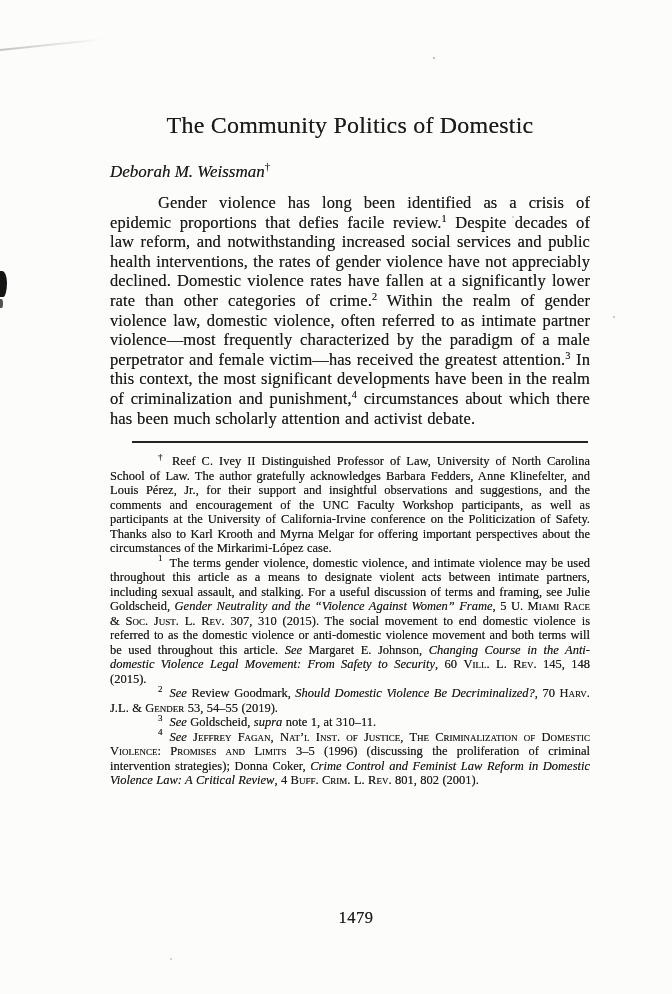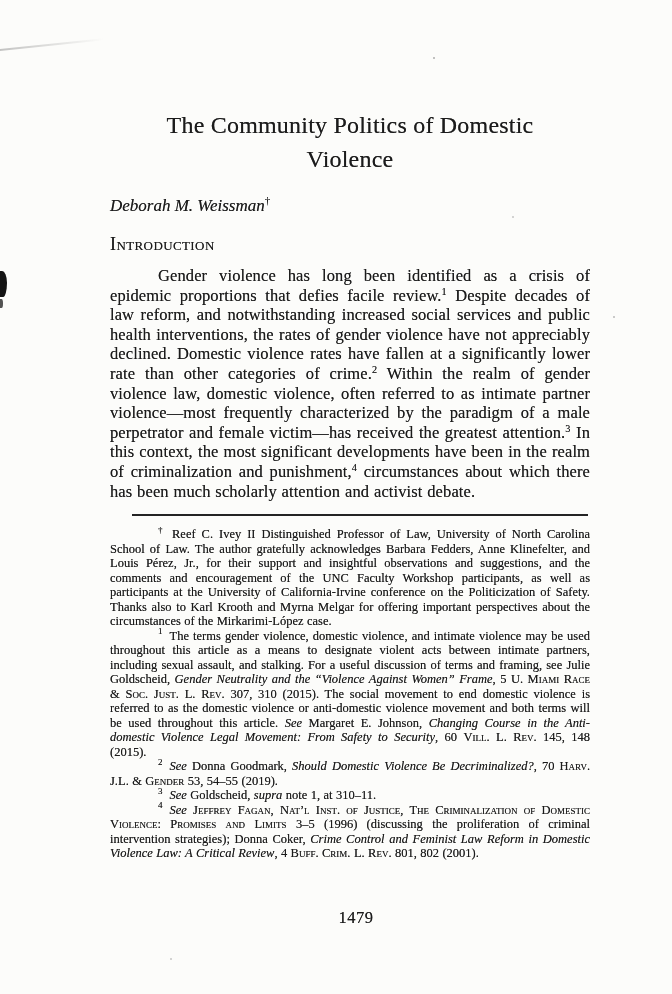--- a/index.html
+++ b/index.html
@@ -127,37 +127,35 @@
   <div class="artifact blob-2"></div>
   <div class="artifact speck-1"></div>
   <div class="artifact speck-2"></div>
   <div class="artifact speck-3"></div>
   <div class="artifact speck-4"></div>
 
   <div class="content">
 
     <h1 class="title">
       <span class="title-line">The Community Politics of Domestic</span>
-      <span class="title-line">Violence</span>
     </h1>
 
     <div class="author">
       <span>Deborah M. Weissman</span><span class="author-mark">†</span>
     </div>
 
-    <h2 class="section-heading">Introduction</h2>
 
     <p class="body-text"><span class="seg-roman">Gender violence has long been identified as a crisis of epidemic proportions that defies facile review.</span><sup class="seg-sup">1</sup><span class="seg-roman"> Despite decades of law reform, and notwithstanding increased social services and public health interventions, the rates of gender violence have not appreciably declined. Domestic violence rates have fallen at a significantly lower rate than other categories of crime.</span><sup class="seg-sup">2</sup><span class="seg-roman"> Within the realm of gender violence law, domestic violence, often referred to as intimate partner violence—most frequently characterized by the paradigm of a male perpetrator and female victim—has received the greatest attention.</span><sup class="seg-sup">3</sup><span class="seg-roman"> In this context, the most significant developments have been in the realm of criminalization and punishment,</span><sup class="seg-sup">4</sup><span class="seg-roman"> circumstances about which there has been much scholarly attention and activist debate.</span></p>
 
     <div class="fn-rule"></div>
 
     <div class="footnotes">
       <p class="footnote"><sup class="fn-marker">†</sup><span class="fn-body"><span class="seg-roman">Reef C. Ivey II Distinguished Professor of Law, University of North Carolina School of Law. The author gratefully acknowledges Barbara Fedders, Anne Klinefelter, and Louis Pérez, Jr., for their support and insightful observations and suggestions, and the comments and encouragement of the UNC Faculty Workshop participants, as well as participants at the University of California-Irvine conference on the Politicization of Safety. Thanks also to Karl Krooth and Myrna Melgar for offering important perspectives about the circumstances of the Mirkarimi-López case.</span></span></p>
       <p class="footnote"><sup class="fn-marker">1</sup><span class="fn-body"><span class="seg-roman">The terms gender violence, domestic violence, and intimate violence may be used throughout this article as a means to designate violent acts between intimate partners, including sexual assault, and stalking. For a useful discussion of terms and framing, see Julie Goldscheid, </span><span class="seg-italic">Gender Neutrality and the “Violence Against Women” Frame</span><span class="seg-roman">, 5 </span><span class="seg-smallcaps">U. Miami Race &amp; Soc. Just. L. Rev.</span><span class="seg-roman"> 307, 310 (2015). The social movement to end domestic violence is referred to as the domestic violence or anti-domestic violence movement and both terms will be used throughout this article. </span><span class="seg-italic">See</span><span class="seg-roman"> Margaret E. Johnson, </span><span class="seg-italic">Changing Course in the Anti-domestic Violence Legal Movement: From Safety to Security</span><span class="seg-roman">, 60 </span><span class="seg-smallcaps">Vill. L. Rev.</span><span class="seg-roman"> 145, 148 (2015).</span></span></p>
-      <p class="footnote"><sup class="fn-marker">2</sup><span class="fn-body"><span class="seg-italic">See</span><span class="seg-roman"> Donna Goodmark, </span><span class="seg-italic">Should Domestic Violence Be Decriminalized?</span><span class="seg-roman">, 70 </span><span class="seg-smallcaps">Harv. J.L. &amp; Gender</span><span class="seg-roman"> 53, 54–55 (2019).</span></span></p>
+      <p class="footnote"><sup class="fn-marker">2</sup><span class="fn-body"><span class="seg-italic">See</span><span class="seg-roman"> Review Goodmark, </span><span class="seg-italic">Should Domestic Violence Be Decriminalized?</span><span class="seg-roman">, 70 </span><span class="seg-smallcaps">Harv. J.L. &amp; Gender</span><span class="seg-roman"> 53, 54–55 (2019).</span></span></p>
       <p class="footnote"><sup class="fn-marker">3</sup><span class="fn-body"><span class="seg-italic">See</span><span class="seg-roman"> Goldscheid, </span><span class="seg-italic">supra</span><span class="seg-roman"> note 1, at 310–11.</span></span></p>
       <p class="footnote"><sup class="fn-marker">4</sup><span class="fn-body"><span class="seg-italic">See</span><span class="seg-roman"> </span><span class="seg-smallcaps">Jeffrey Fagan, Nat’l Inst. of Justice, The Criminalization of Domestic Violence: Promises and Limits</span><span class="seg-roman"> 3–5 (1996) (discussing the proliferation of criminal intervention strategies); Donna Coker, </span><span class="seg-italic">Crime Control and Feminist Law Reform in Domestic Violence Law: A Critical Review</span><span class="seg-roman">, 4 </span><span class="seg-smallcaps">Buff. Crim. L. Rev.</span><span class="seg-roman"> 801, 802 (2001).</span></span></p>
     </div>
 
   </div>
 
   <div class="page-number">1479</div>
 
 </div>
 

